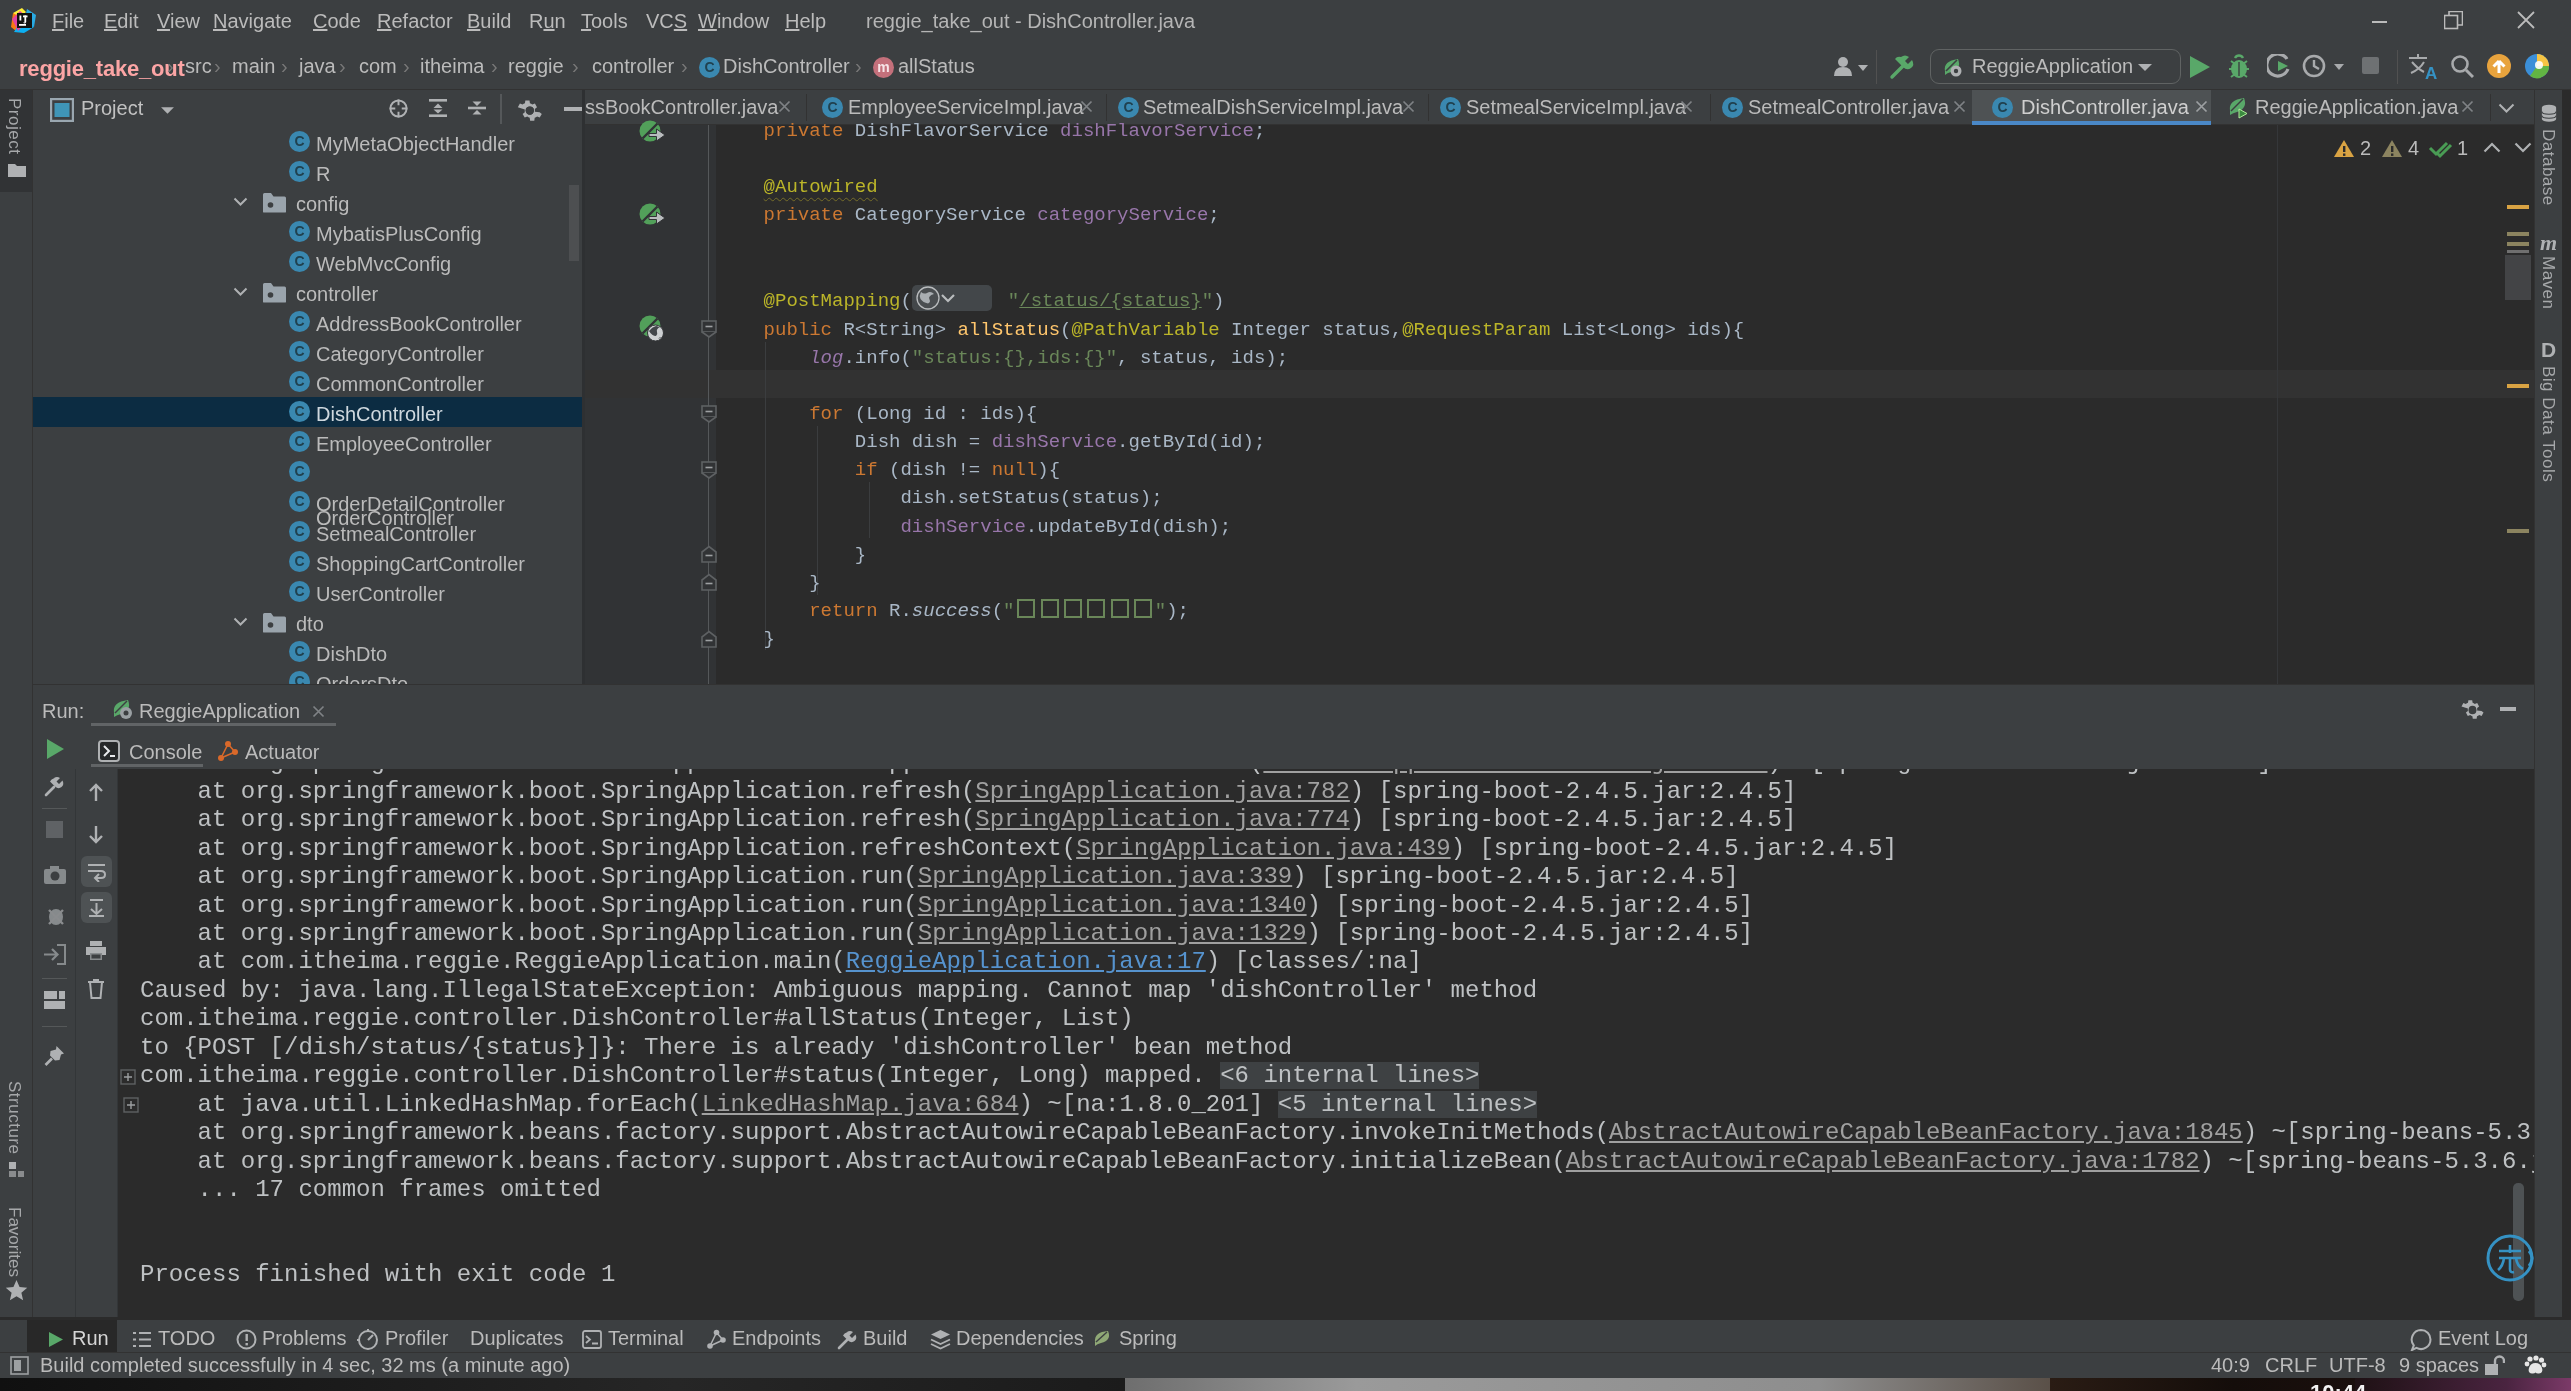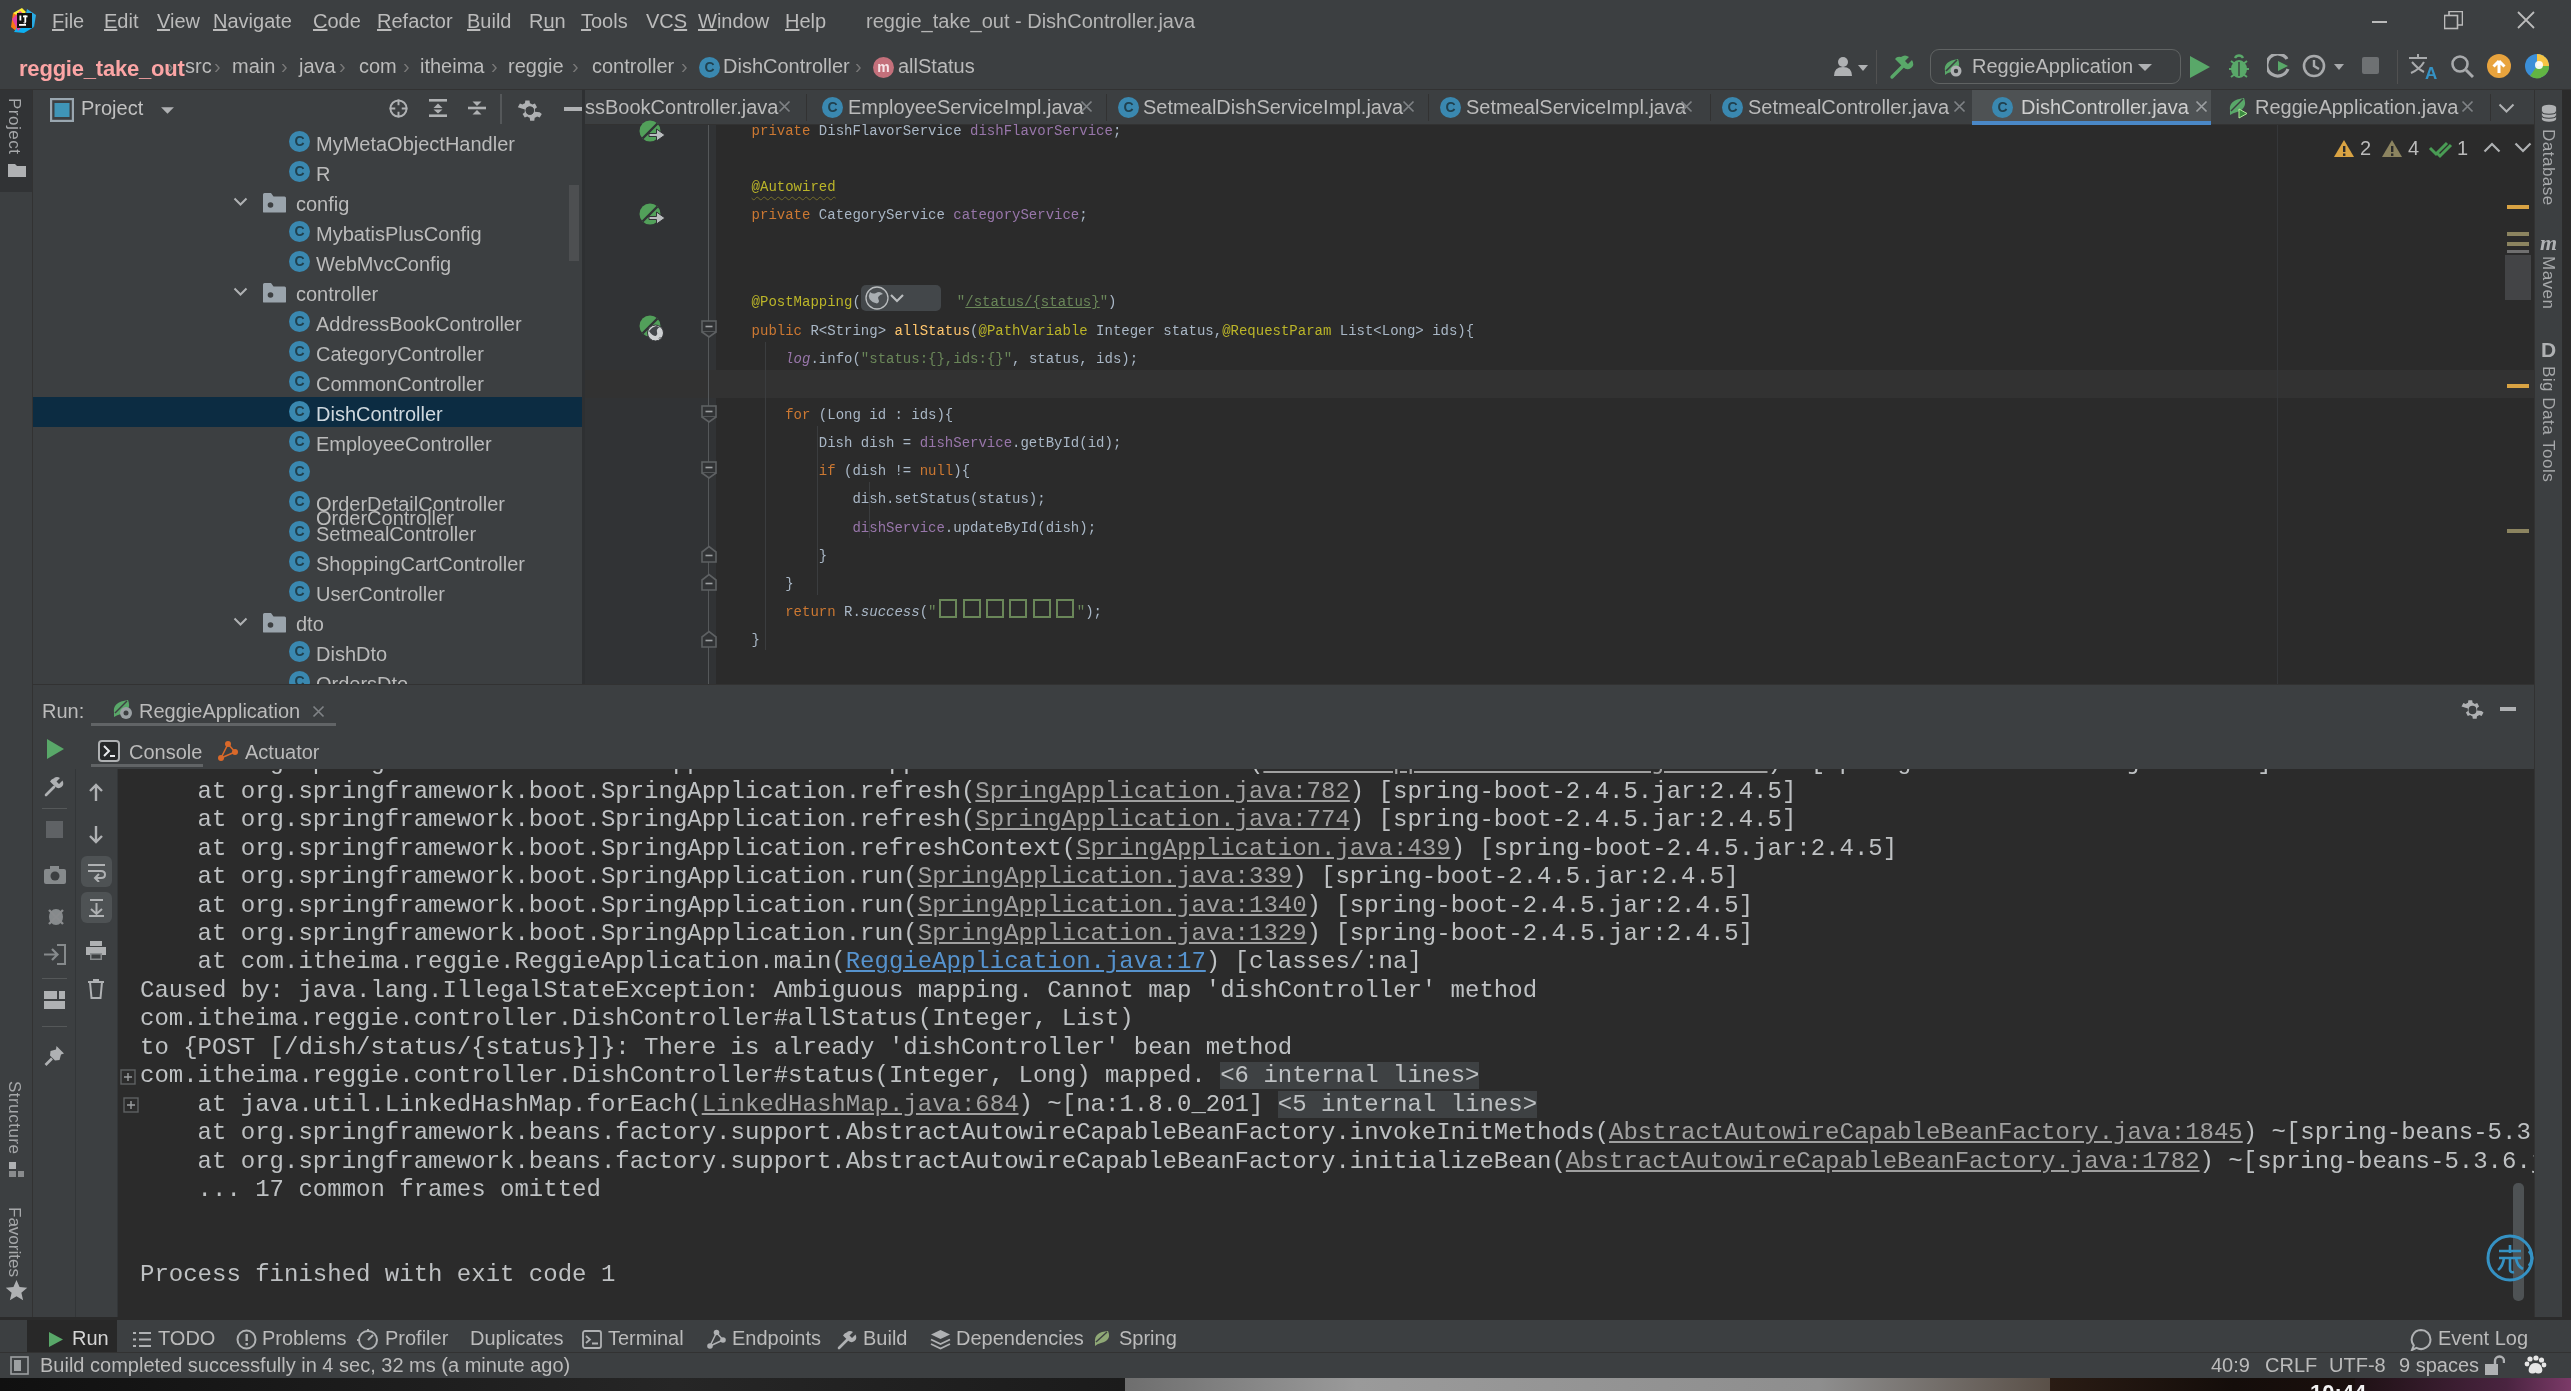--- a/index.html
+++ b/index.html
@@ -330,21 +330,21 @@
 
   <div class="abs" style="left:1692px;top:35px;width:1px;height:559px;background:#35373A;"></div>
 
   <div class="abs" style="left:180px;top:252px;width:1px;height:308px;background:#3B3D3F;"></div>
   <div class="abs" style="left:232px;top:336px;width:1px;height:169px;background:#3B3D3F;"></div>
   <div class="abs" style="left:284px;top:392px;width:1px;height:56px;background:#3B3D3F;"></div>
 
   <div class="abs" style="left:123px;top:35px;width:1px;height:559px;background:#55585A;"></div>
 
 
-  <pre class="abs" style="left:133px;top:26.6px;font-size:14px;line-height:28.14px;color:#A9B7C6;">    <span class="k">private</span> DishFlavorService <span class="f">dishFlavorService</span>;
+  <pre class="abs" style="left:133px;top:26.6px;font-size:19px;line-height:28.14px;color:#A9B7C6;">    <span class="k">private</span> DishFlavorService <span class="f">dishFlavorService</span>;
 
     <span class="a" style="text-decoration:underline wavy #756D2A 1px;text-underline-offset:5px;">@Autowired</span>
     <span class="k">private</span> CategoryService <span class="f">categoryService</span>;
 
 
     <span class="a">@PostMapping</span>(<span id="mapicon"><svg width="96" height="26" viewBox="0 0 96 26">
           <rect x="0" y="0" width="80" height="26" rx="5" fill="#43474A"></rect>
           <circle cx="16" cy="13" r="11" fill="#4A4E51" stroke="#B9BCBE" stroke-width="1.3"></circle>
           <path d="M9 7 q3 2.5 6 1 q2.5-1.5 5-.5 l2 1.5 q-6.5 2 -4.5 5.5 q1.5 2.5 -1.5 4 q-5-1 -7.5-4.5 q-1.5-3.5 .5-7z" fill="#A9AEB2"></path>
           <path d="M30 10 l6 6 6-6" fill="none" stroke="#B9BCBE" stroke-width="2.2"></path>

